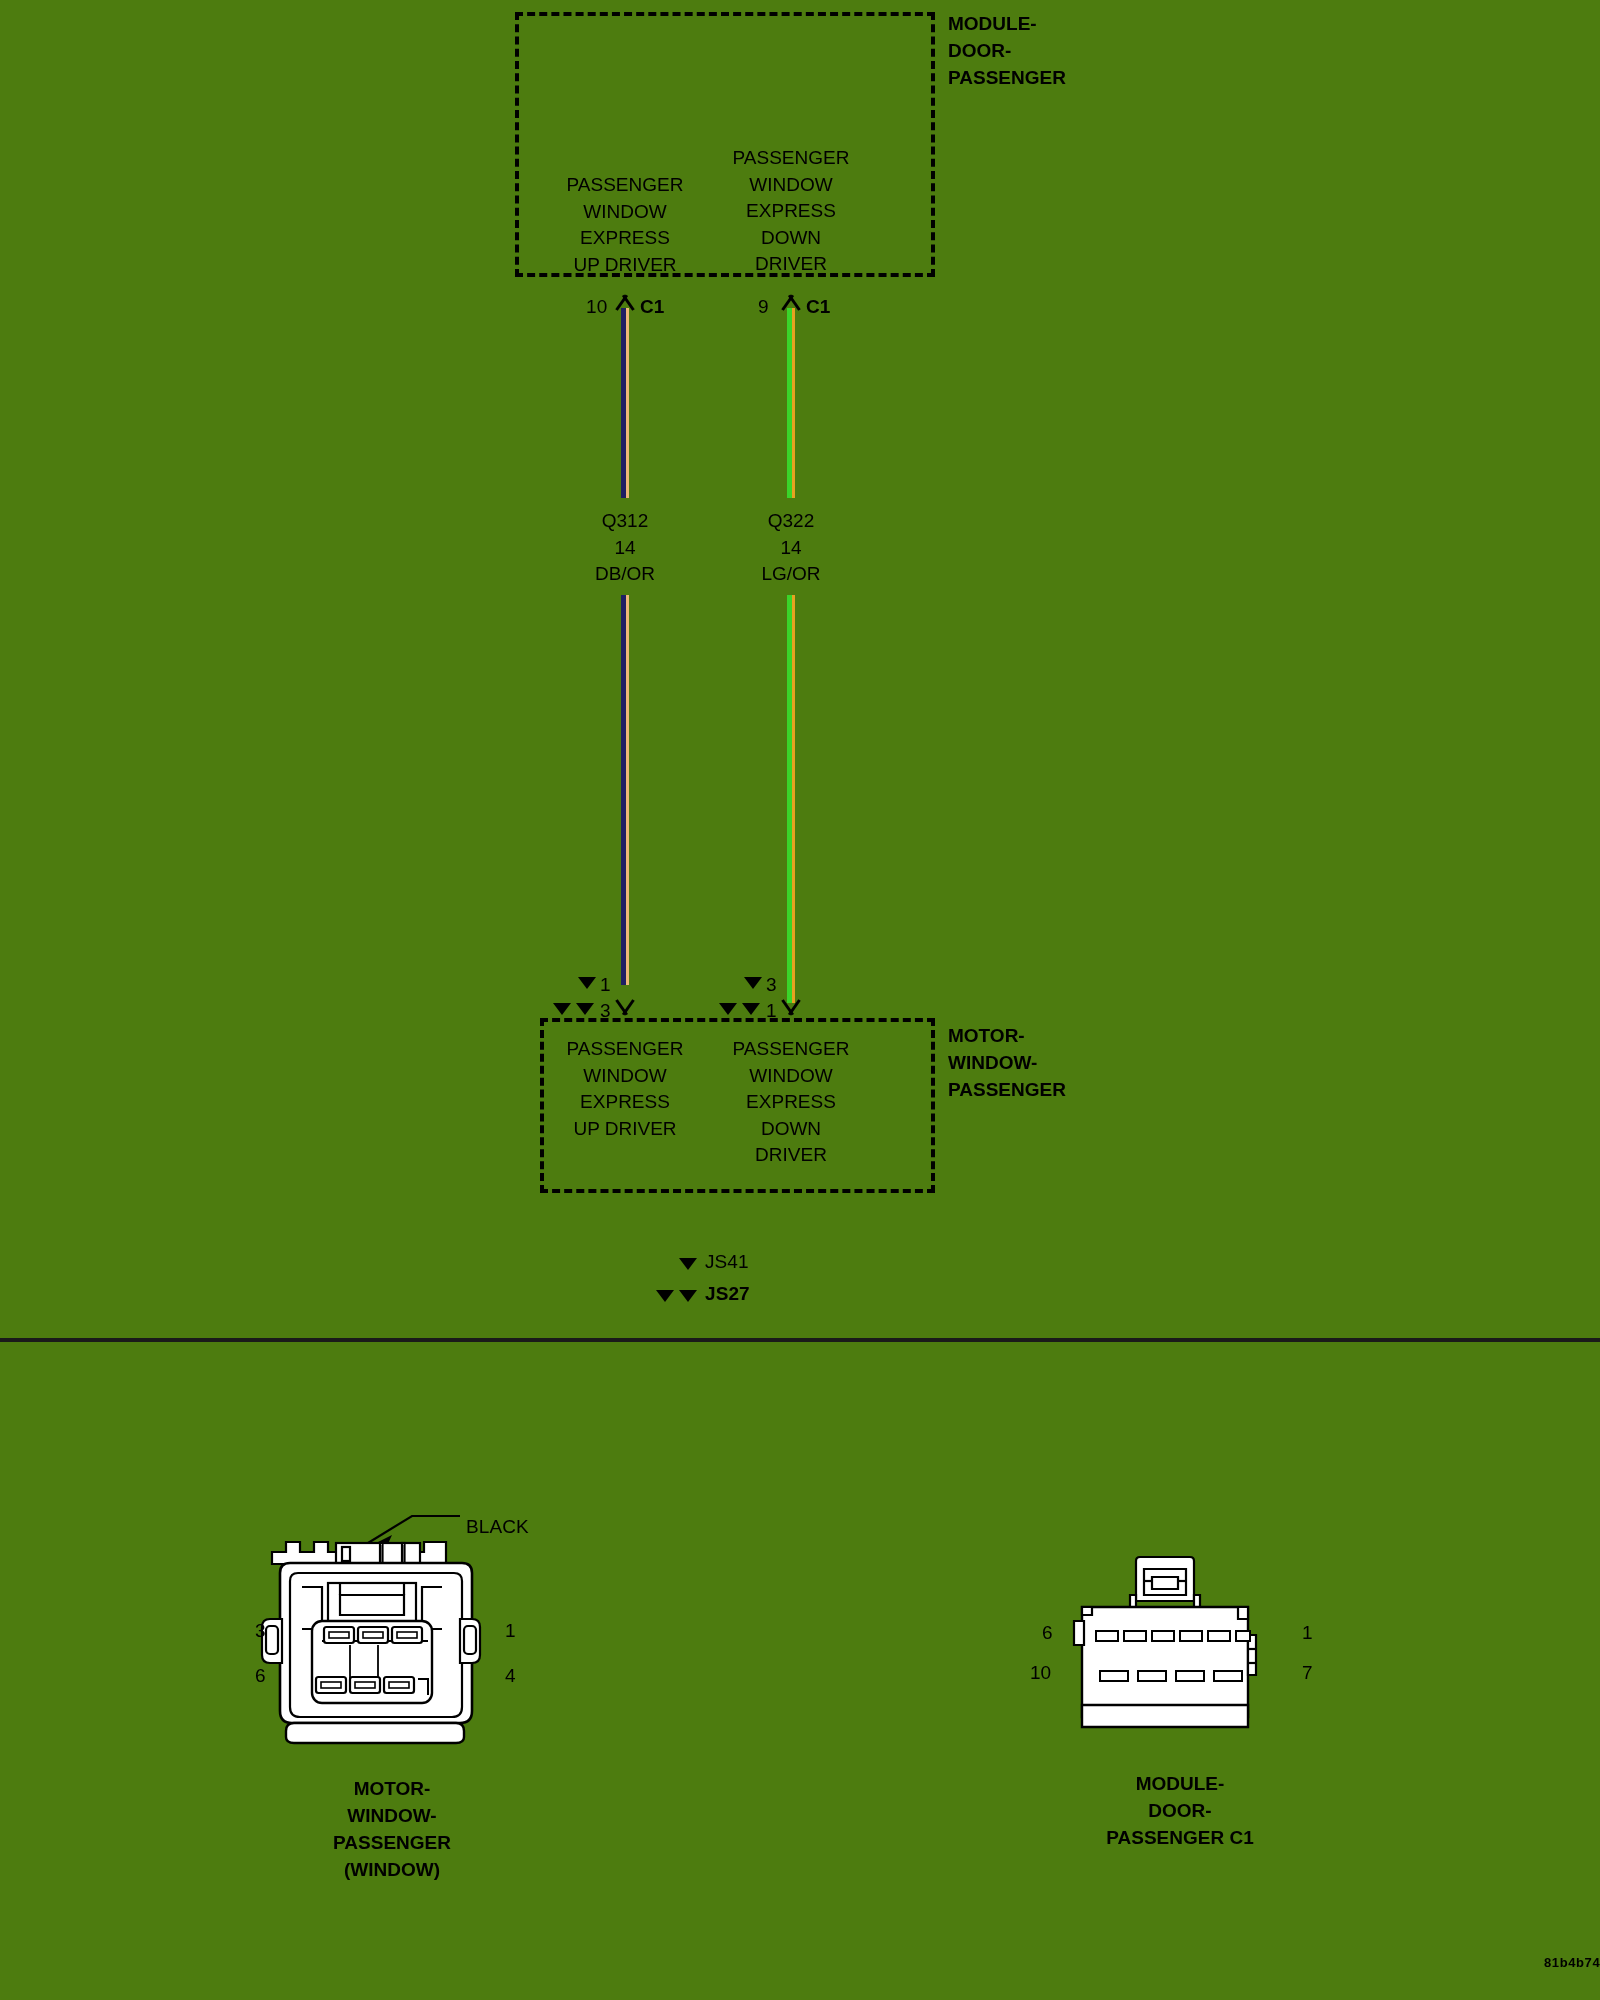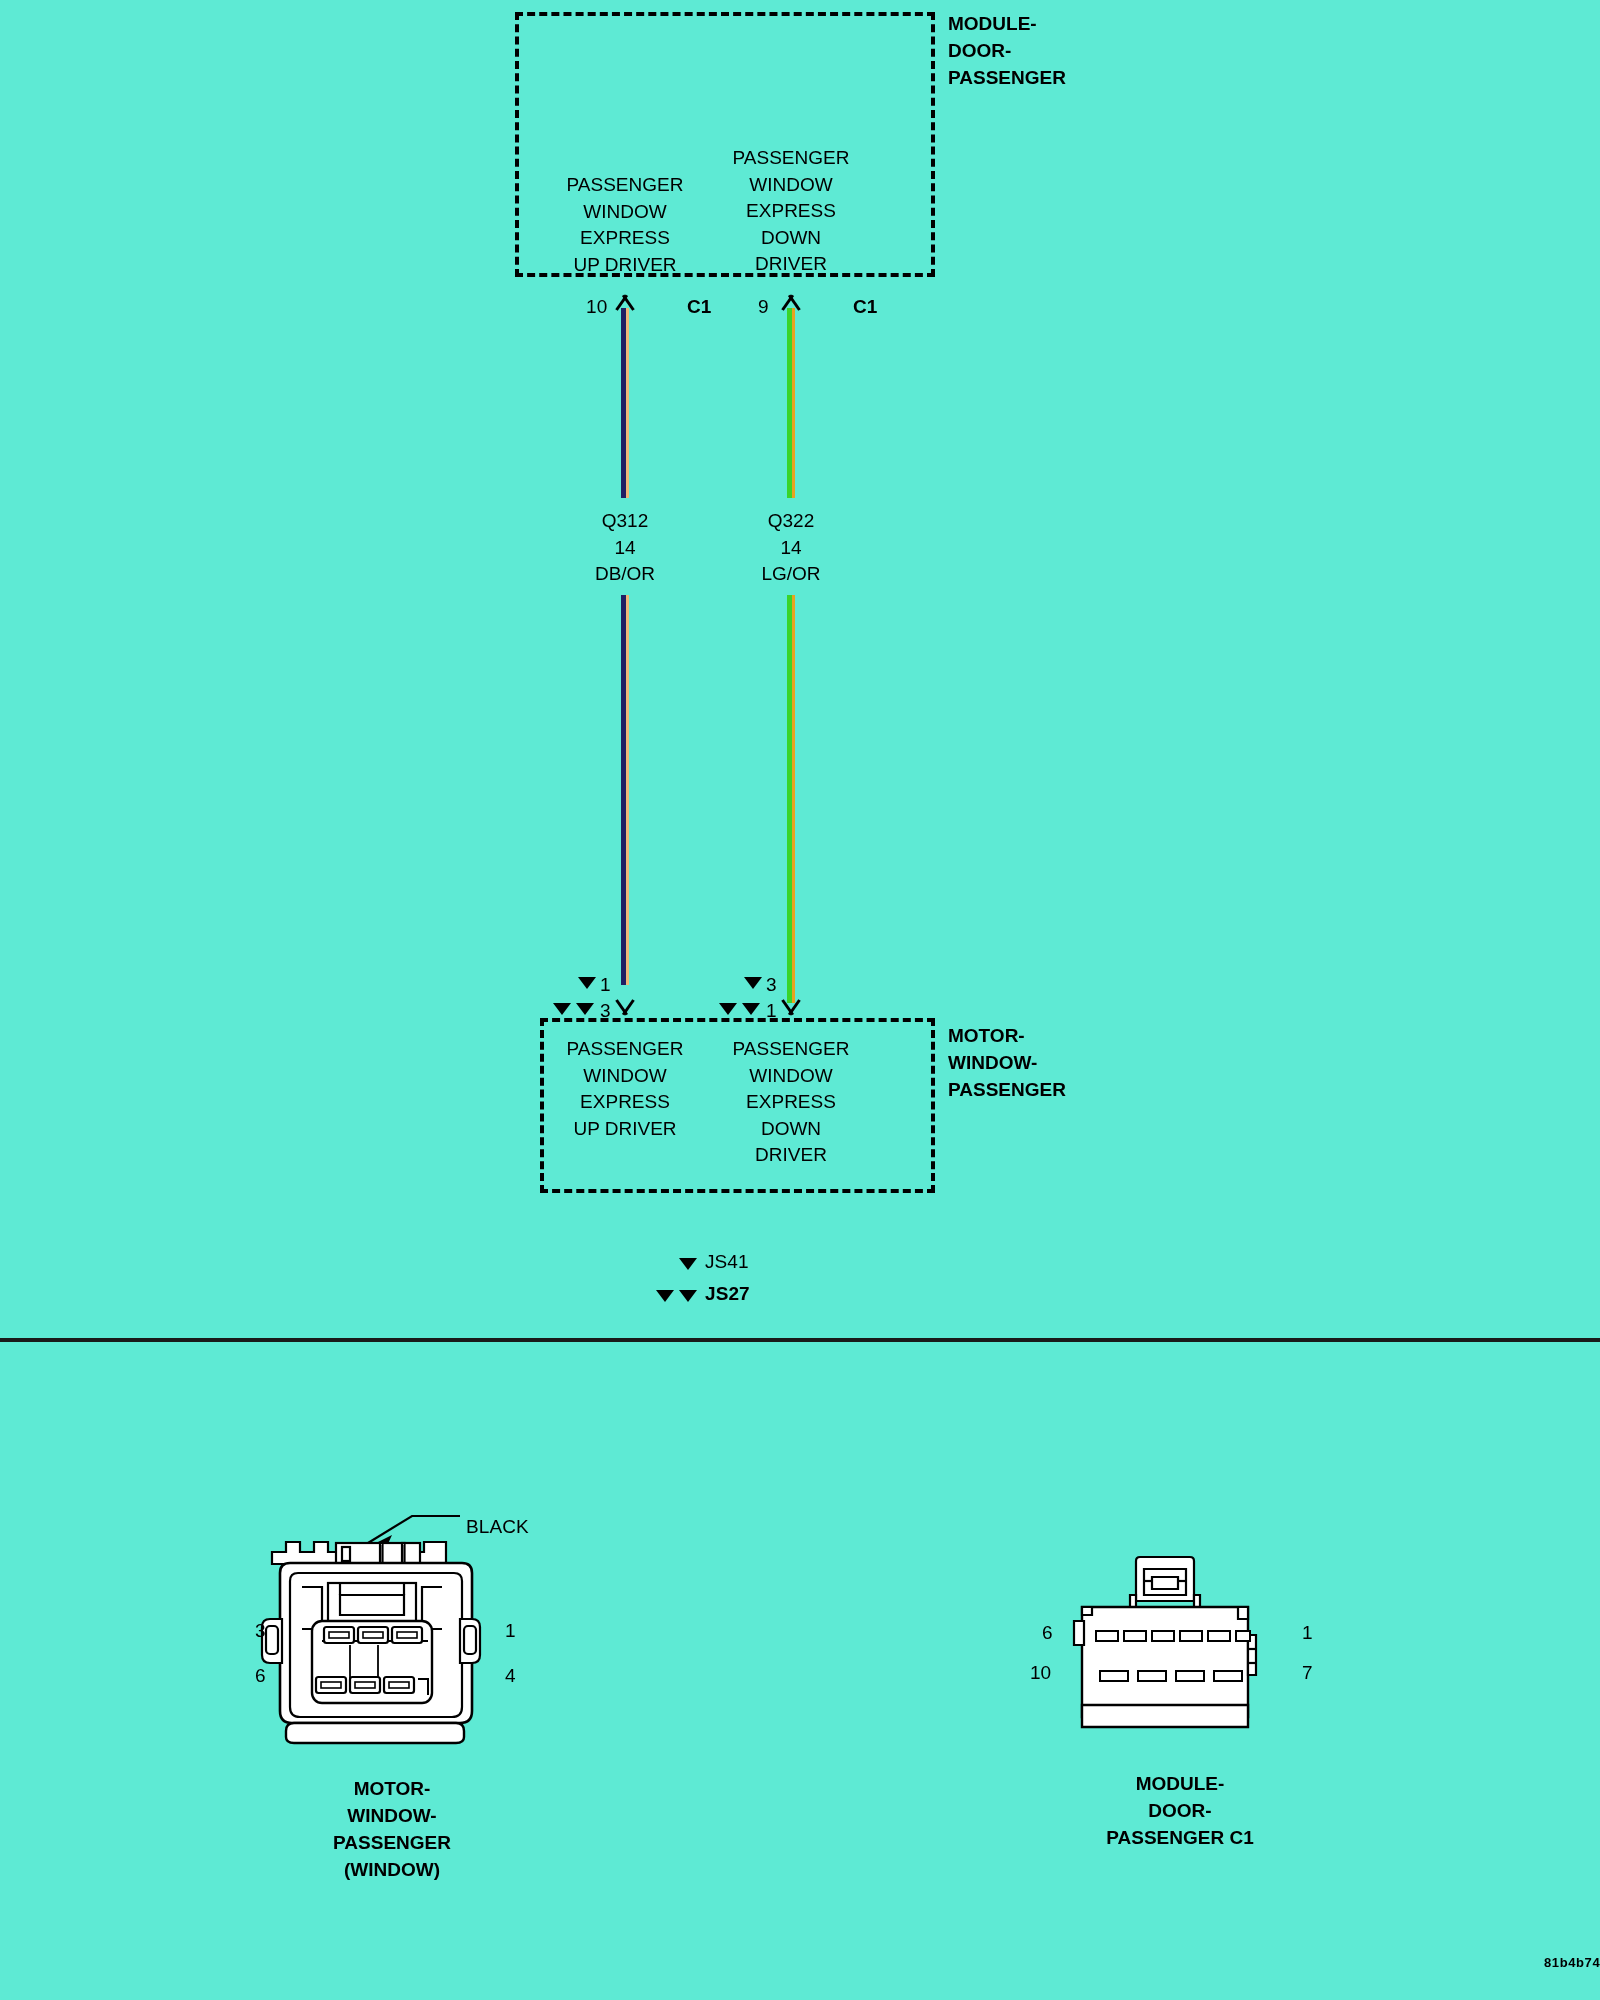--- a/index.html
+++ b/index.html
@@ -9,33 +9,33 @@
     background: #ffffff;
   }
   body {
     font-family: "Liberation Sans", sans-serif;
     color: #000000;
   }
   #page {
     position: relative;
     width: 1600px;
     height: 2000px;
-    background: #5eead4;
+    background: #4d7c0f;
     overflow: hidden;
   }
 
   .txt {
     position: absolute;
     font-size: 19px;
     line-height: 26px;
     color: #000;
     white-space: nowrap;
     letter-spacing: 0.1px;
   }
-  .txt.bold { font-weight: bold; margin-left: 47px; }
+  .txt.bold { font-weight: bold; }
 
   
   .desc {
     position: absolute;
     text-align: center;
     font-size: 19px;
     line-height: 26.5px;
     transform: translateX(-50%);
     white-space: nowrap;
   }

